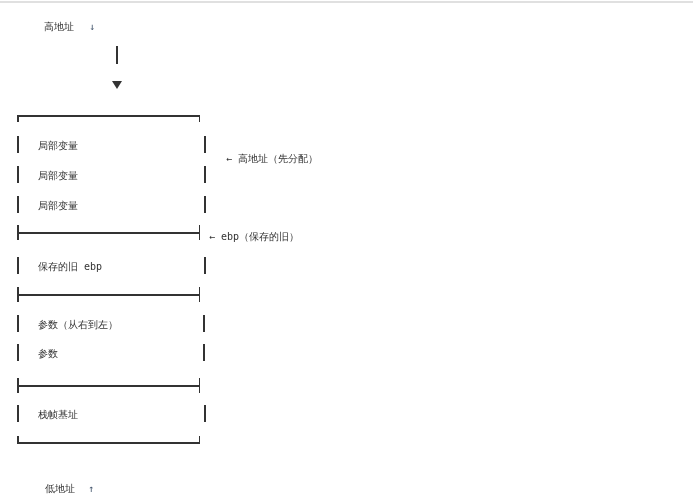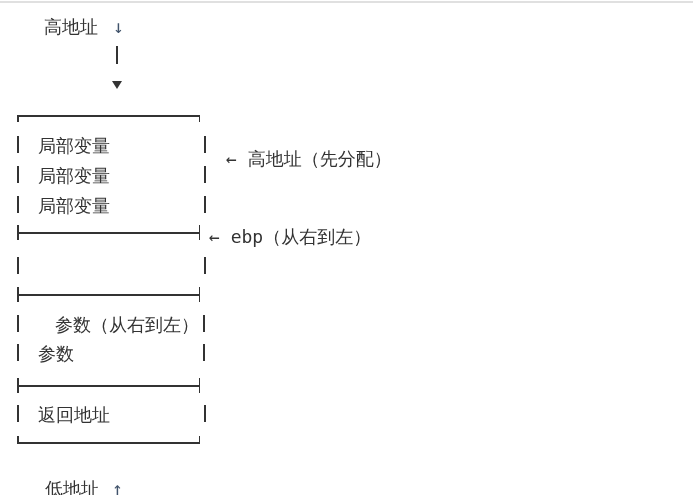--- a/index.html
+++ b/index.html
@@ -18,21 +18,21 @@
   .topline {
     position: absolute;
     left: 0;
     top: 1px;
     width: 693px;
     height: 2px;
     background: #e0e0e0;
   }
   .t {
     position: absolute;
-    font-size: 18px;
+    font-size: 10px;
     line-height: 17px;
     color: #333333;
     white-space: pre;
   }
   .arrow-icon {
     display: inline-block;
     color: #41536b;
   }
   .down-gap { margin-left: 15px; }
   .up-gap   { margin-left: 13px; }
@@ -89,43 +89,44 @@
   <div class="t" style="left:38px; top:167px;">局部变量</div>
   <div class="vp" style="left:204px; top:166px;"></div>
 
   <div class="vp" style="left:17px; top:196px;"></div>
   <div class="t" style="left:38px; top:197px;">局部变量</div>
   <div class="vp" style="left:204px; top:196px;"></div>
 
   <div class="hl" style="left:17px; top:232px; width:183px;"></div>
   <div class="tick" style="left:17px; top:225px; height:15px;"></div>
   <div class="tick" style="left:198.5px; top:225px; height:15px;"></div>
-  <div class="t" style="left:209px; top:228px;">← ebp（从右到左）</div>
+  <div class="t" style="left:209px; top:228px;">← ebp（保存的旧）</div>
 
   <div class="vp" style="left:17px; top:257px;"></div>
+  <div class="t" style="left:38px; top:258px;">保存的旧 ebp</div>
   <div class="vp" style="left:204px; top:257px;"></div>
 
   <div class="hl" style="left:17px; top:294px; width:183px;"></div>
   <div class="tick" style="left:17px; top:287px; height:15px;"></div>
   <div class="tick" style="left:198.5px; top:287px; height:15px;"></div>
 
   <div class="vp" style="left:17px; top:315px;"></div>
-  <div class="t" style="left:38px; top:316px;margin-left:17px;">参数（从右到左）</div>
+  <div class="t" style="left:38px; top:316px;">参数（从右到左）</div>
   <div class="vp" style="left:203px; top:315px;"></div>
 
   <div class="vp" style="left:17px; top:344px;"></div>
   <div class="t" style="left:38px; top:345px;">参数</div>
   <div class="vp" style="left:203px; top:344px;"></div>
 
   <div class="hl" style="left:17px; top:385px; width:183px;"></div>
   <div class="tick" style="left:17px; top:378px; height:15px;"></div>
   <div class="tick" style="left:198.5px; top:378px; height:15px;"></div>
 
   <div class="vp" style="left:17px; top:405px;"></div>
-  <div class="t" style="left:38px; top:406px;">返回地址</div>
+  <div class="t" style="left:38px; top:406px;">栈帧基址</div>
   <div class="vp" style="left:204px; top:405px;"></div>
 
   <div class="hl" style="left:17px; top:442px; width:183px;"></div>
   <div class="tick" style="left:17px; top:436px; height:7px;"></div>
   <div class="tick" style="left:198.5px; top:436px; height:7px;"></div>
 
   <div class="t" style="left:45px; top:480px;"><span>低地址</span><span class="arrow-icon up-gap">↑</span></div>
 
 </div>
 

